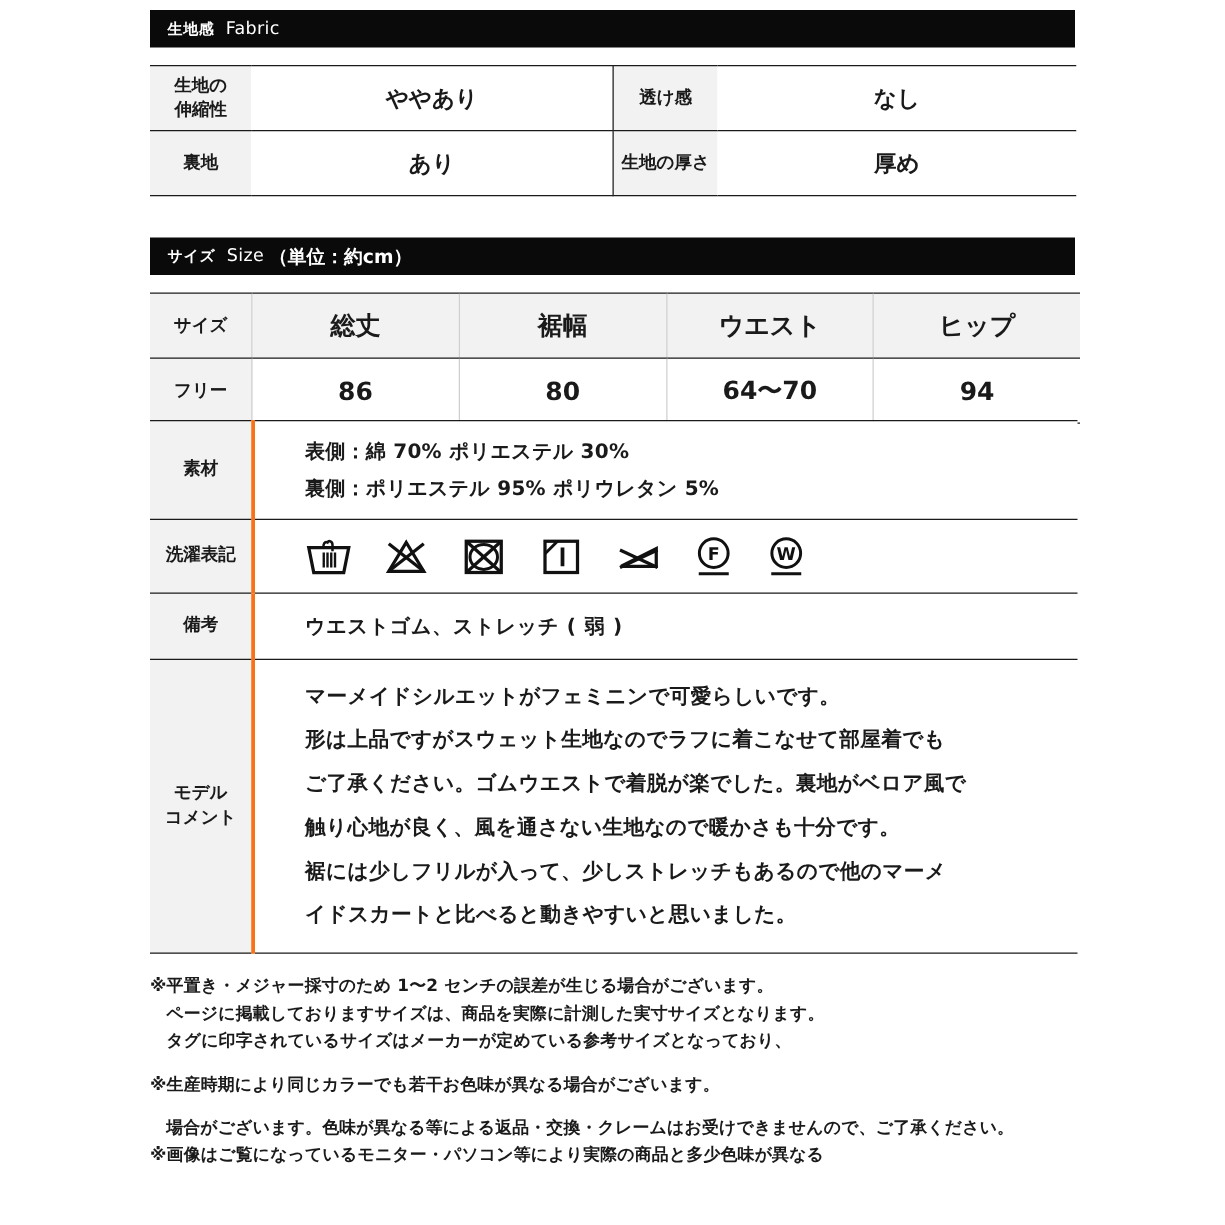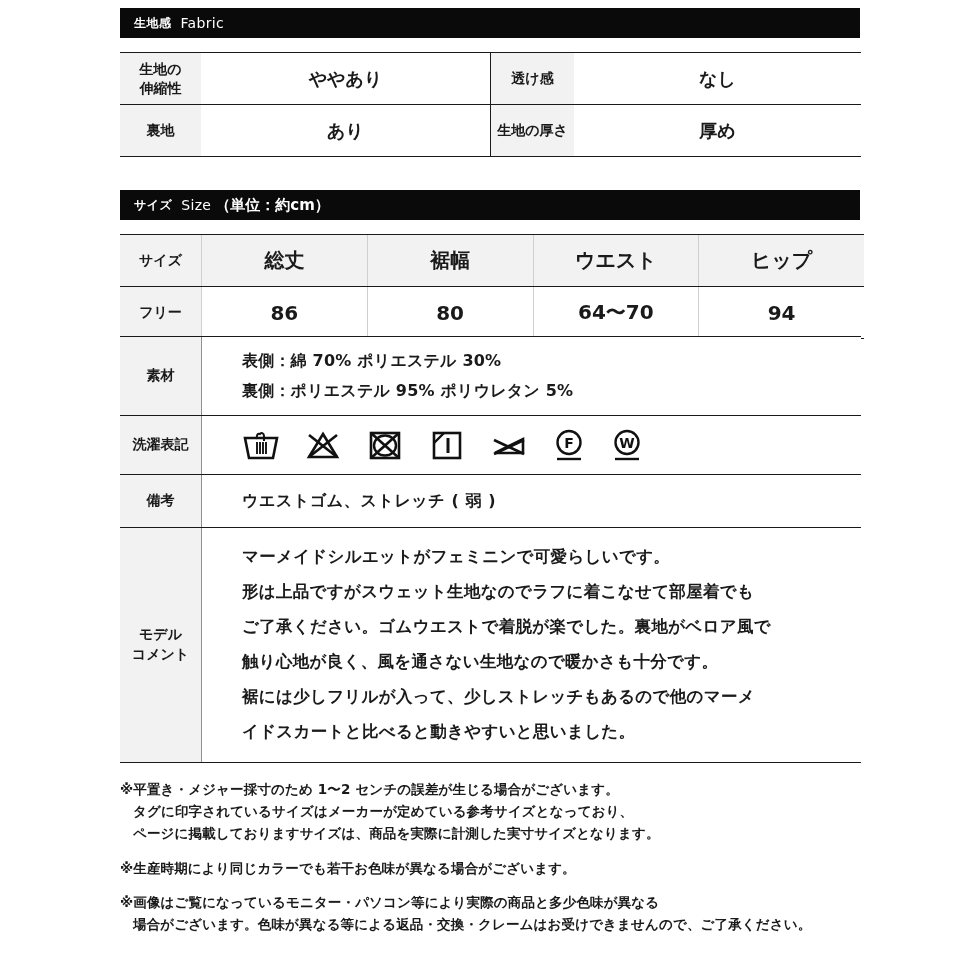--- a/index.html
+++ b/index.html
@@ -112,21 +112,21 @@
     background: #f2f2f2;
     text-align: center;
     font-size: 14px;
     font-weight: 700;
     line-height: 1.4;
     margin-top: 24px;
   }
   #detail-table .dv {
     width: 659px;
     background: #ffffff;
-    border-left: 1px solid #f97316;
+    border-left: 3px solid #f97316;
     padding-left: 40px;
     box-sizing: border-box;
   }
   .mat-line {
     font-size: 16px;
     font-weight: 700;
     line-height: 1.85;
     letter-spacing: 0.2px;
   }
   .remark-line {
@@ -328,28 +328,28 @@
         </td>
       </tr>
 
     </tbody>
   </table>
 
   <div class="notes">
 
     <div class="note-block">
       <div class="note-line">※平置き・メジャー採寸のため 1〜2 センチの誤差が生じる場合がございます。</div>
+      <div class="note-line note-indent">ページに掲載しておりますサイズは、商品を実際に計測した実寸サイズとなります。</div>
       <div class="note-line note-indent">タグに印字されているサイズはメーカーが定めている参考サイズとなっており、</div>
-      <div class="note-line note-indent">ページに掲載しておりますサイズは、商品を実際に計測した実寸サイズとなります。</div>
     </div>
 
     <div class="note-block">
       <div class="note-line">※生産時期により同じカラーでも若干お色味が異なる場合がございます。</div>
     </div>
 
     <div class="note-block">
+      <div class="note-line note-indent">場合がございます。色味が異なる等による返品・交換・クレームはお受けできませんので、ご了承ください。</div>
       <div class="note-line">※画像はご覧になっているモニター・パソコン等により実際の商品と多少色味が異なる</div>
-      <div class="note-line note-indent">場合がございます。色味が異なる等による返品・交換・クレームはお受けできませんので、ご了承ください。</div>
     </div>
 
   </div>
 
 </div>
 
 </body></html>

